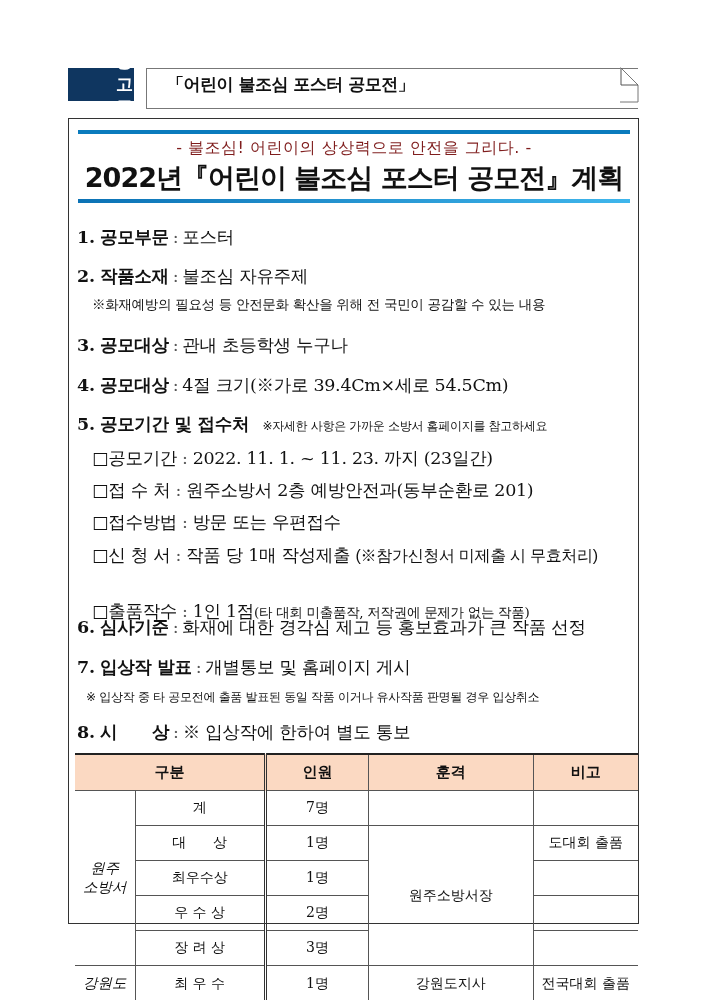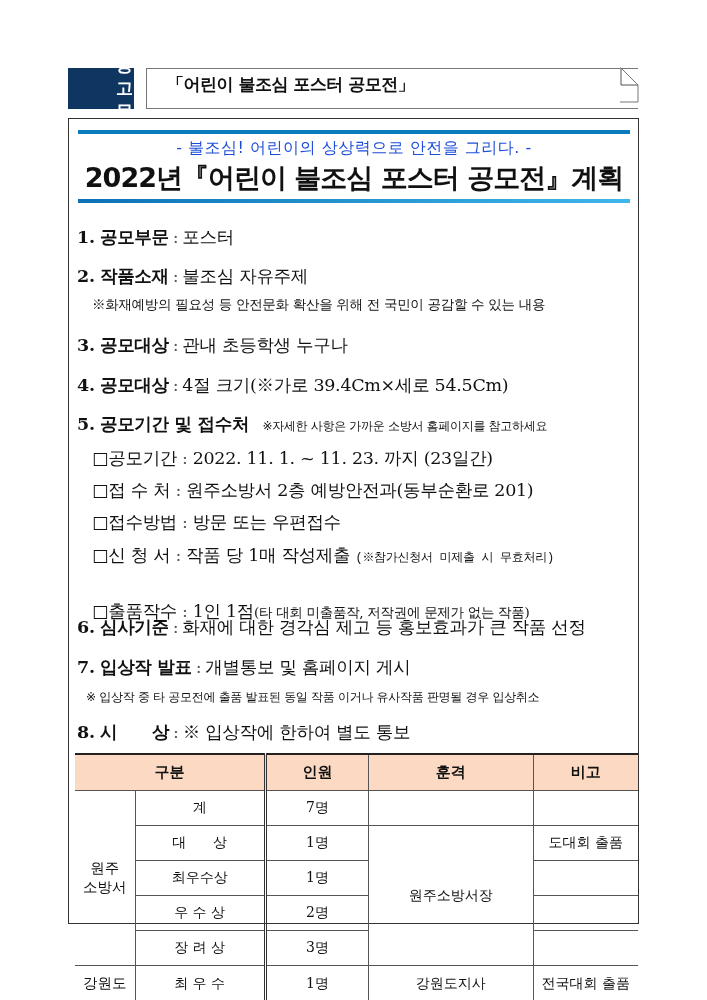--- a/index.html
+++ b/index.html
@@ -1,21 +1,21 @@
 <!DOCTYPE html>
 <html><head>
 <meta charset="utf-8">
 <style>
   * { box-sizing: border-box; margin: 0; padding: 0; }
   html, body { width: 707px; height: 1000px; background: #ffffff; overflow: hidden; }
   body { position: relative; font-family: "DejaVu Serif", "Liberation Serif", serif; color: #111; }
 
   
   .hdr-badge {
-    position: absolute; left: 68px; top: 68px; width: 66px; height: 41px;
+    position: absolute; left: 68px; top: 68px; width: 66px; height: 33px;
     background: #0f3660; color: #fff;
     font-family: "DejaVu Sans", "Liberation Sans", sans-serif; font-weight: bold;
     font-size: 17px; display: flex; align-items: center; justify-content: center;
     letter-spacing: 0px;
     padding-left: 48px;
   }
   .hdr-title-box {
     position: absolute; left: 146px; top: 68px; width: 492px; height: 41px;
     border: 1px solid #777; border-right: none; background: #fff;
   }
@@ -33,62 +33,62 @@
   }
   .bar {
     position: absolute; left: 78px; width: 552px; height: 4px;
     background: linear-gradient(to right, #0b72b5, #3fb6ec);
   }
   .bar.top { top: 130px; background: #0a7bbd; }
   .bar.bottom { top: 199px; }
   .subtitle {
     position: absolute; left: 78px; top: 138px; width: 552px; text-align: center;
     font-family: "DejaVu Sans", "Liberation Sans", sans-serif;
-    color: #1d4ed8; font-size: 16px; letter-spacing: 0.5px;
+    color: #7f1d1d; font-size: 16px; letter-spacing: 0.5px;
   }
   .main-title {
     position: absolute; left: 78px; top: 160px; width: 552px; text-align: center;
     font-family: "DejaVu Sans", "Liberation Sans", sans-serif; font-weight: bold;
     font-size: 27px; color: #111; letter-spacing: -1px;
   }
 
   .item {
     position: absolute; left: 77px; font-size: 17.5px; white-space: nowrap; letter-spacing: -0.3px;
   }
   .item .num { font-weight: bold; }
   .item .label { font-weight: bold; }
   .item .colon { color: #555; margin: 0 4px; }
   .note {
     position: absolute; font-size: 13.5px; white-space: nowrap; letter-spacing: -0.3px;
   }
   .note-sans { font-family: "DejaVu Sans", "Liberation Sans", sans-serif; font-size: 12px; }
   .sub {
     position: absolute; left: 92px; font-size: 17.5px; white-space: nowrap; letter-spacing: -0.3px;
   }
-  .sub .small { font-size: 12px; font-family: Liberation Mono, monospace; }
+  .sub .small { font-size: 16px; font-family: Liberation Sans, sans-serif; }
   .sub .paren { font-size: 13.5px; }
 
   
   table.awards {
     position: absolute; left: 75px; top: 753px; width: 563px;
     border-collapse: collapse; font-size: 14px;
   }
   table.awards td, table.awards th {
     border: 1px solid #555; text-align: center; height: 21px; padding: 8px;
     font-weight: normal; white-space: nowrap;
   }
   table.awards thead th {
     background: #fbd9c2; font-weight: bold; font-size: 15px; height: 27px;
     border-top: 2px solid #222;
   }
   table.awards .dbl-r { border-right: 3px double #333; }
   table.awards tr.last td { border-bottom: 2px solid #222; height: 24px; }
   table.awards tr.total td { height: 27px; }
   table.awards td.group { font-size: 14.5px; line-height: 19px; }
-  table.awards td.edge-l { border-left: none; }
+  table.awards td.edge-l { border-left: none; font-style: italic; }
   table.awards th.edge-l { border-left: none; }
   table.awards td.edge-r, table.awards th.edge-r { border-right: none; }
 </style>
 </head>
 <body>
 
 <div class="hdr-badge">공고문</div>
 <div class="hdr-title-box">
   <span class="hdr-title">「어린이 불조심 포스터 공모전」</span>
 </div>

